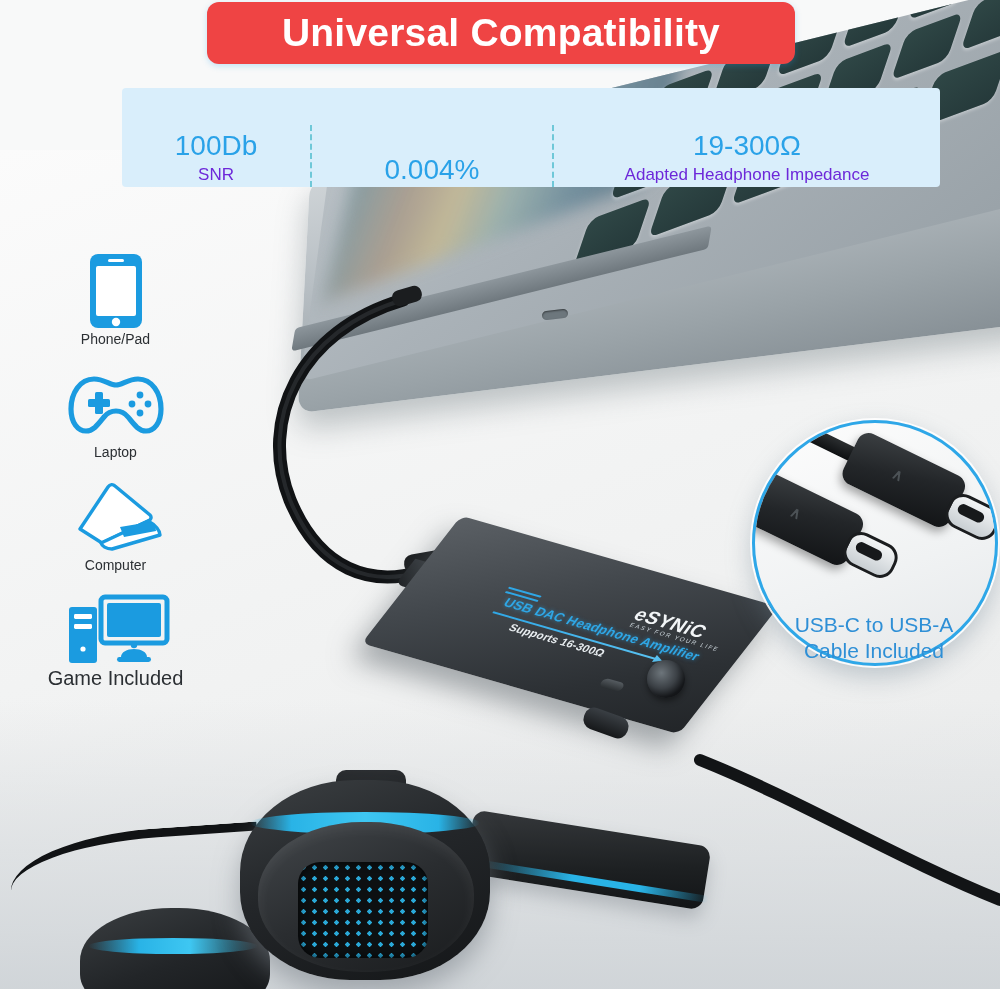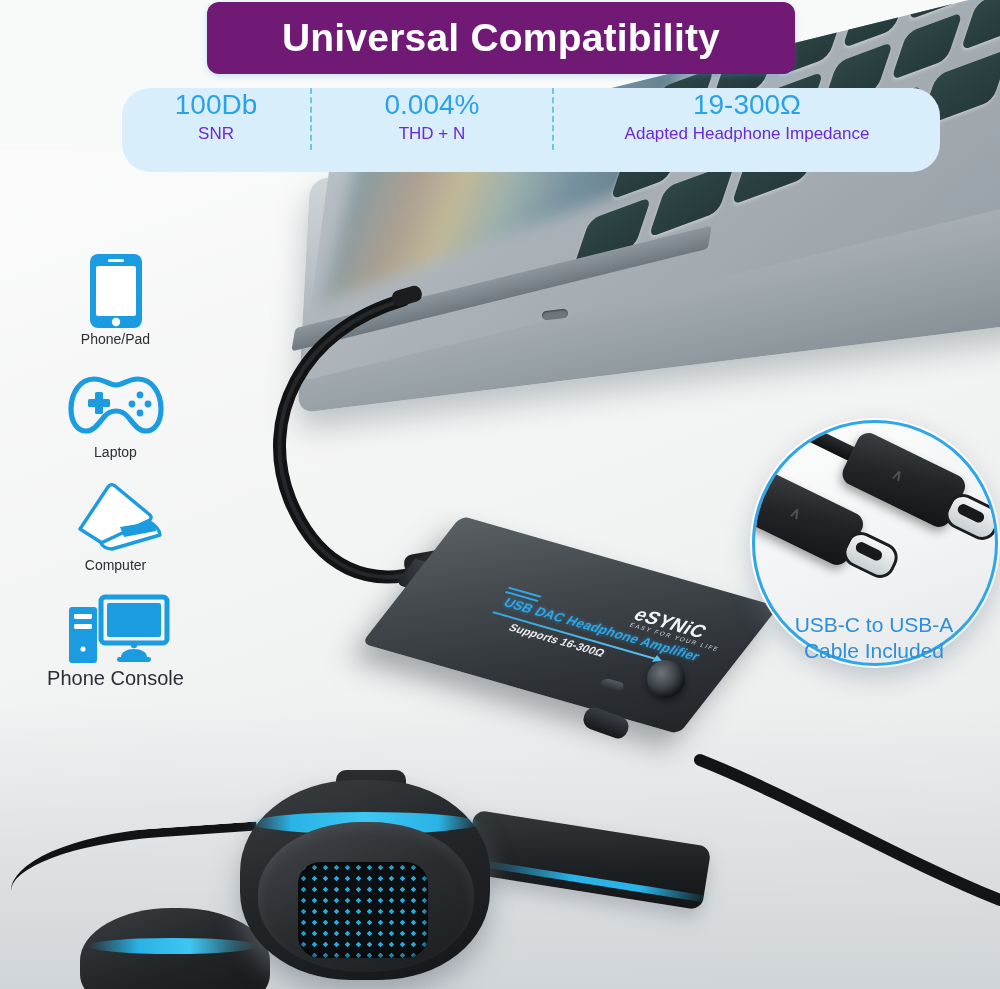--- a/index.html
+++ b/index.html
@@ -220,34 +220,34 @@
   .c1{left:6px;top:44px;transform:rotate(26deg);}
   .c2{left:108px;top:6px;transform:rotate(26deg);}
 
   .callout-text{
     position:absolute;left:752px;top:612px;width:244px;text-align:center;
     color:#2e8fd6;font-size:21px;line-height:26px;
   }
 
   
   .banner{
-    position:absolute;left:207px;top:2px;width:588px;height:72px;
-    background:#701a75;border-radius:12px;
+    position:absolute;left:207px;top:2px;width:588px;height:62px;
+    background:#ef4444;border-radius:12px;
     display:flex;align-items:center;justify-content:center;
     box-shadow:0 2px 6px rgba(34,165,239,.25);
   }
   .banner span{
     color:#ffffff;font-size:39px;font-weight:bold;letter-spacing:.2px;
   }
 
   
   .specs{
-    position:absolute;left:122px;top:88px;width:818px;height:84px;
-    background:#d9eefb;border-radius:28px;
-    display:flex;align-items:flex-start;
+    position:absolute;left:122px;top:88px;width:818px;height:99px;
+    background:#d9eefb;border-radius:4px;
+    display:flex;align-items:flex-end;
   }
   .spec{
     flex:1;text-align:center;position:relative;
   }
   .spec .val{color:#2aa2e8;font-size:28px;line-height:34px;}
   .spec .cap{color:#6d28d9;font-size:17px;line-height:24px;}
   .divider{
     width:0;height:62px;border-left:2px dashed #6fc8d8;
   }
   .spec.s1{flex:0 0 188px;}
@@ -368,21 +368,20 @@
   </div>
 
   <div class="specs">
     <div class="spec s1">
       <div class="val">100Db</div>
       <div class="cap">SNR</div>
     </div>
     <div class="divider"></div>
     <div class="spec s2">
       <div class="val">0.004%</div>
-      <div class="cap">THD + N</div>
     </div>
     <div class="divider"></div>
     <div class="spec s3">
       <div class="val">19-300Ω</div>
       <div class="cap">Adapted Headphone Impedance</div>
     </div>
   </div>
 
   <div class="devlist">
 
@@ -433,17 +432,17 @@
           <rect x="46" y="10" width="54" height="34" rx="2" fill="#1b9be0"></rect>
           <circle cx="73" cy="52" r="3.2" fill="#1b9be0"></circle>
           <path d="M60,64 C60,59 66,56 73,56 C80,56 86,59 86,64 Z" fill="#1b9be0"></path>
           <rect x="56" y="64" width="34" height="5" rx="2.4" fill="#1b9be0"></rect>
           <rect x="8" y="14" width="28" height="56" rx="3" fill="#1b9be0"></rect>
           <rect x="13" y="21" width="18" height="5" rx="1.4" fill="#ffffff"></rect>
           <rect x="13" y="31" width="18" height="5" rx="1.4" fill="#ffffff"></rect>
           <circle cx="22" cy="56" r="2.6" fill="#ffffff"></circle>
         </svg>
       </div>
-      <div class="lbl">Phone Console</div>
+      <div class="lbl">Game Included</div>
     </div>
 
   </div>
 </div>
 
 </body></html>

